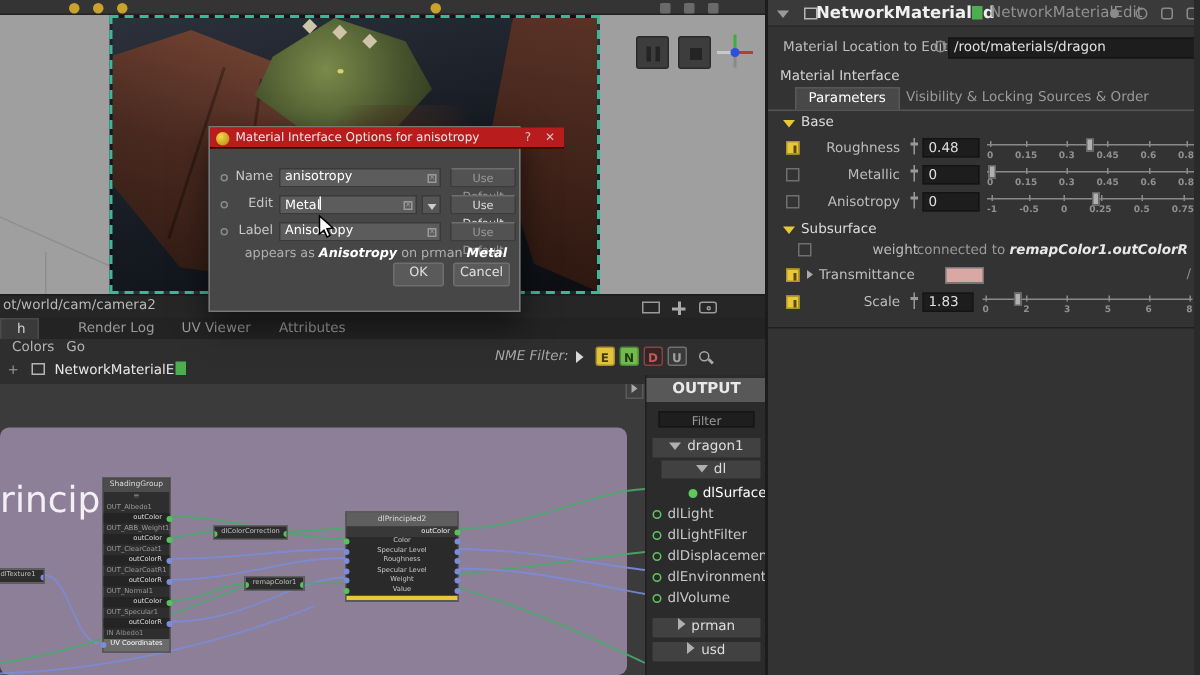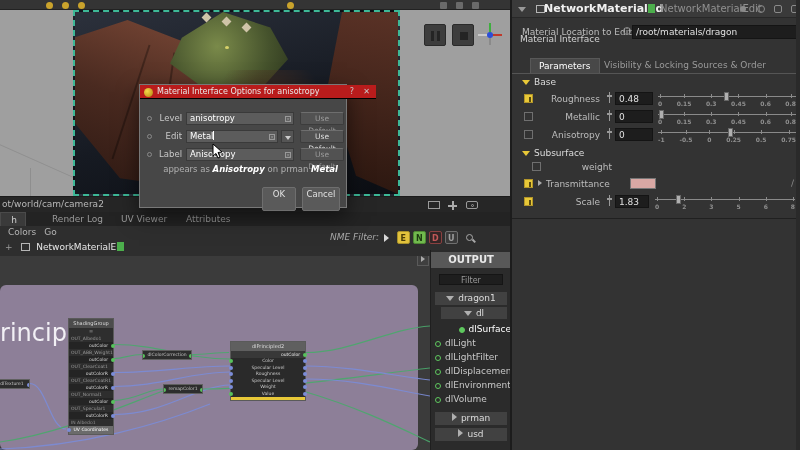--- a/index.html
+++ b/index.html
@@ -140,21 +140,21 @@
   .dlg-field { position:absolute; top:0; height:13px; background:#5c5c5c; border:1px solid #3a3a3a;
                font-size:8.5px; color:#fff; line-height:11px; padding:0 3px; }
   .clear-ico { position:absolute; right:2px; top:2.5px; width:6px; height:6px; border:1px solid #999; font-size:5px; color:#999; line-height:5px; text-align:center; }
   .dd-btn { position:absolute; top:0; width:13px; height:13px; background:#555; border:1px solid #3a3a3a; }
   .dd-btn::after { content:""; position:absolute; left:3px; top:5px; border-left:3px solid transparent; border-right:3px solid transparent; border-top:4px solid #ccc; }
   .ud-btn { position:absolute; left:160px; top:0; width:44px; height:13px; background:#525252; border:1px solid #3c3c3c;
             border-top-color:#6e6e6e; font-size:7.5px; color:#9a9a9a; text-align:center; line-height:12px; border-radius:2px; }
   .ud-btn.lit { color:#dedede; }
   #dlg-appears { position:absolute; right:8px; top:79px; font-size:8.5px; color:#b0b0b0; }
   #dlg-appears b { color:#fff; font-style:italic; }
-  .dlg-btn { position:absolute; top:102px; height:24px; background:#5a5a5a; border:1px solid #6e6e6e;
+  .dlg-btn { position:absolute; top:90px; height:16px; background:#5a5a5a; border:1px solid #6e6e6e;
              font-size:8.5px; color:#e0e0e0; text-align:center; line-height:13px; border-radius:2px; }
   .caret { display:inline-block; width:1px; height:9px; background:#fff; vertical-align:-1px; }
   #cursor { left:212px; top:143px; z-index:60; }
 </style>
 </head>
 <body>
 
 <div id="app">
 
   <div class="abs" id="viewer-strip">
@@ -374,21 +374,21 @@
       <span class="rp-ico" style="left:228px;background:#8a8a8a;border:none;width:6px;height:6px;top:6px"></span>
       <span class="rp-ico" style="left:245px"></span>
       <span class="rp-ico" style="left:262px;border-radius:2px"></span>
       <span class="rp-ico" style="left:279px;border-radius:2px;width:9px"></span>
     </div>
 
     <span class="rp-label" style="position:absolute;left:10px;top:27px">Material Location to Edit</span>
     <span class="rp-ico" style="left:111px;top:27px"></span>
     <div class="field" style="position:absolute;left:120px;top:25px;width:166px;height:14px">/root/materials/dragon</div>
 
-    <span class="rp-label" style="position:absolute;left:8px;top:34px;color:#d2d2d2">Material Interface</span>
+    <span class="rp-label" style="position:absolute;left:8px;top:46px;color:#d2d2d2">Material Interface</span>
 
     <div>
       <span class="rtab active" style="left:18px">Parameters</span>
       <span class="rtab" style="left:84px">Visibility &amp; Locking</span>
       <span class="rtab" style="left:172px">Sources &amp; Order</span>
       <span id="rtab-line"></span>
     </div>
     <style>#right-panel .rtab{top:58px}</style>
 
     <span class="tri-d yellow" style="position:absolute;left:10px;top:80px"></span>
@@ -443,20 +443,24 @@
           <b class="tick-label">0.75</b>
         </div>
       <div class="handle" style="left:51%"></div>
     </div>
 
     <span class="tri-d yellow" style="position:absolute;left:10px;top:151px"></span>
     <span class="rp-label" style="position:absolute;left:22px;top:148px;color:#ddd">Subsurface</span>
 
     <span class="badge" style="left:20px;top:162px"></span>
     <span class="rp-label" style="position:absolute;left:40px;top:162px;width:60px;text-align:right">weight</span>
+    <span style="position:absolute;right:8px;top:162px;font-size:9px;color:#9a9a9a">
+      <span>connected to</span>
+      <b style="color:#e8e8e8;font-style:italic">remapColor1.outColorR</b>
+    </span>
 
     <span class="badge on" style="left:12px;top:179px"></span>
     <span class="exp-arrow" style="position:absolute;left:26px;top:180px"></span>
     <span class="rp-label" style="position:absolute;left:34px;top:179px">Transmittance</span>
     <div style="position:absolute;left:118px;top:178px;width:26px;height:11px;background:#d9a8a4;border:1px solid #777"></div>
     <span style="position:absolute;left:279px;top:178px;font-size:9px;color:#8a8a8a">∕</span>
     <span class="tri-d" style="position:absolute;left:286px;top:182px;border-top-color:#8a8a8a"></span>
 
     <span class="badge on" style="left:12px;top:197px"></span>
     <span class="rp-label" style="position:absolute;left:28px;top:197px;width:60px;text-align:right">Scale</span>
@@ -482,21 +486,21 @@
   <div class="abs" id="dialog">
     <div id="dlg-title">
       <span id="dlg-logo"></span>
       <span style="margin-left:17px">Material Interface Options for anisotropy</span>
       <span style="position:absolute;right:22px;top:0;color:#c8c8c8">?</span>
       <span style="position:absolute;right:6px;top:0;color:#c8c8c8">✕</span>
     </div>
 
     <div class="dlg-row" style="top:27px">
       <span class="dlg-dot"></span>
-      <span class="dlg-label">Level</span>
+      <span class="dlg-label">Name</span>
       <div class="dlg-field" style="left:46px;width:108px">
         <span>anisotropy</span><span class="clear-ico">✕</span>
       </div>
       <div class="ud-btn">Use Default</div>
     </div>
 
     <div class="dlg-row" style="top:45px">
       <span class="dlg-dot"></span>
       <span class="dlg-label">Edit</span>
       <div class="dlg-field" style="left:46px;width:92px">

